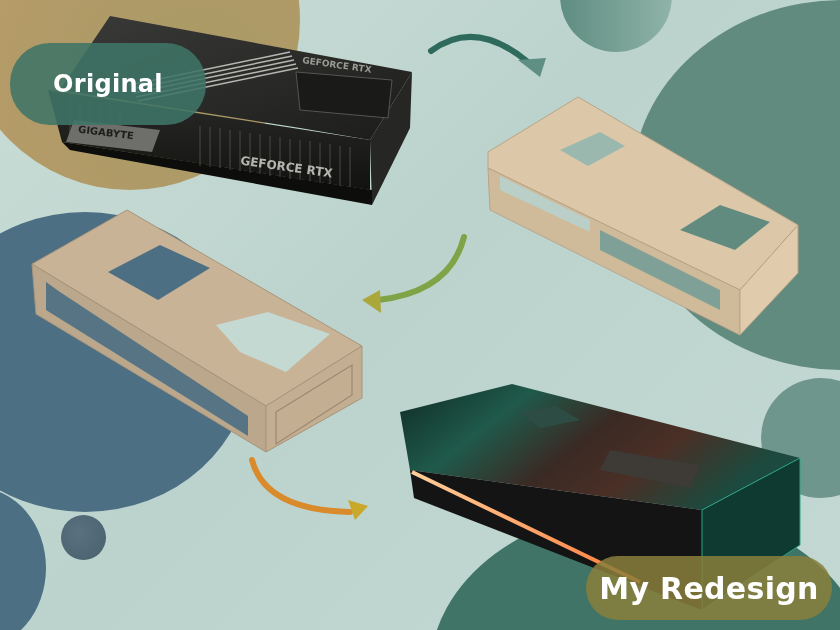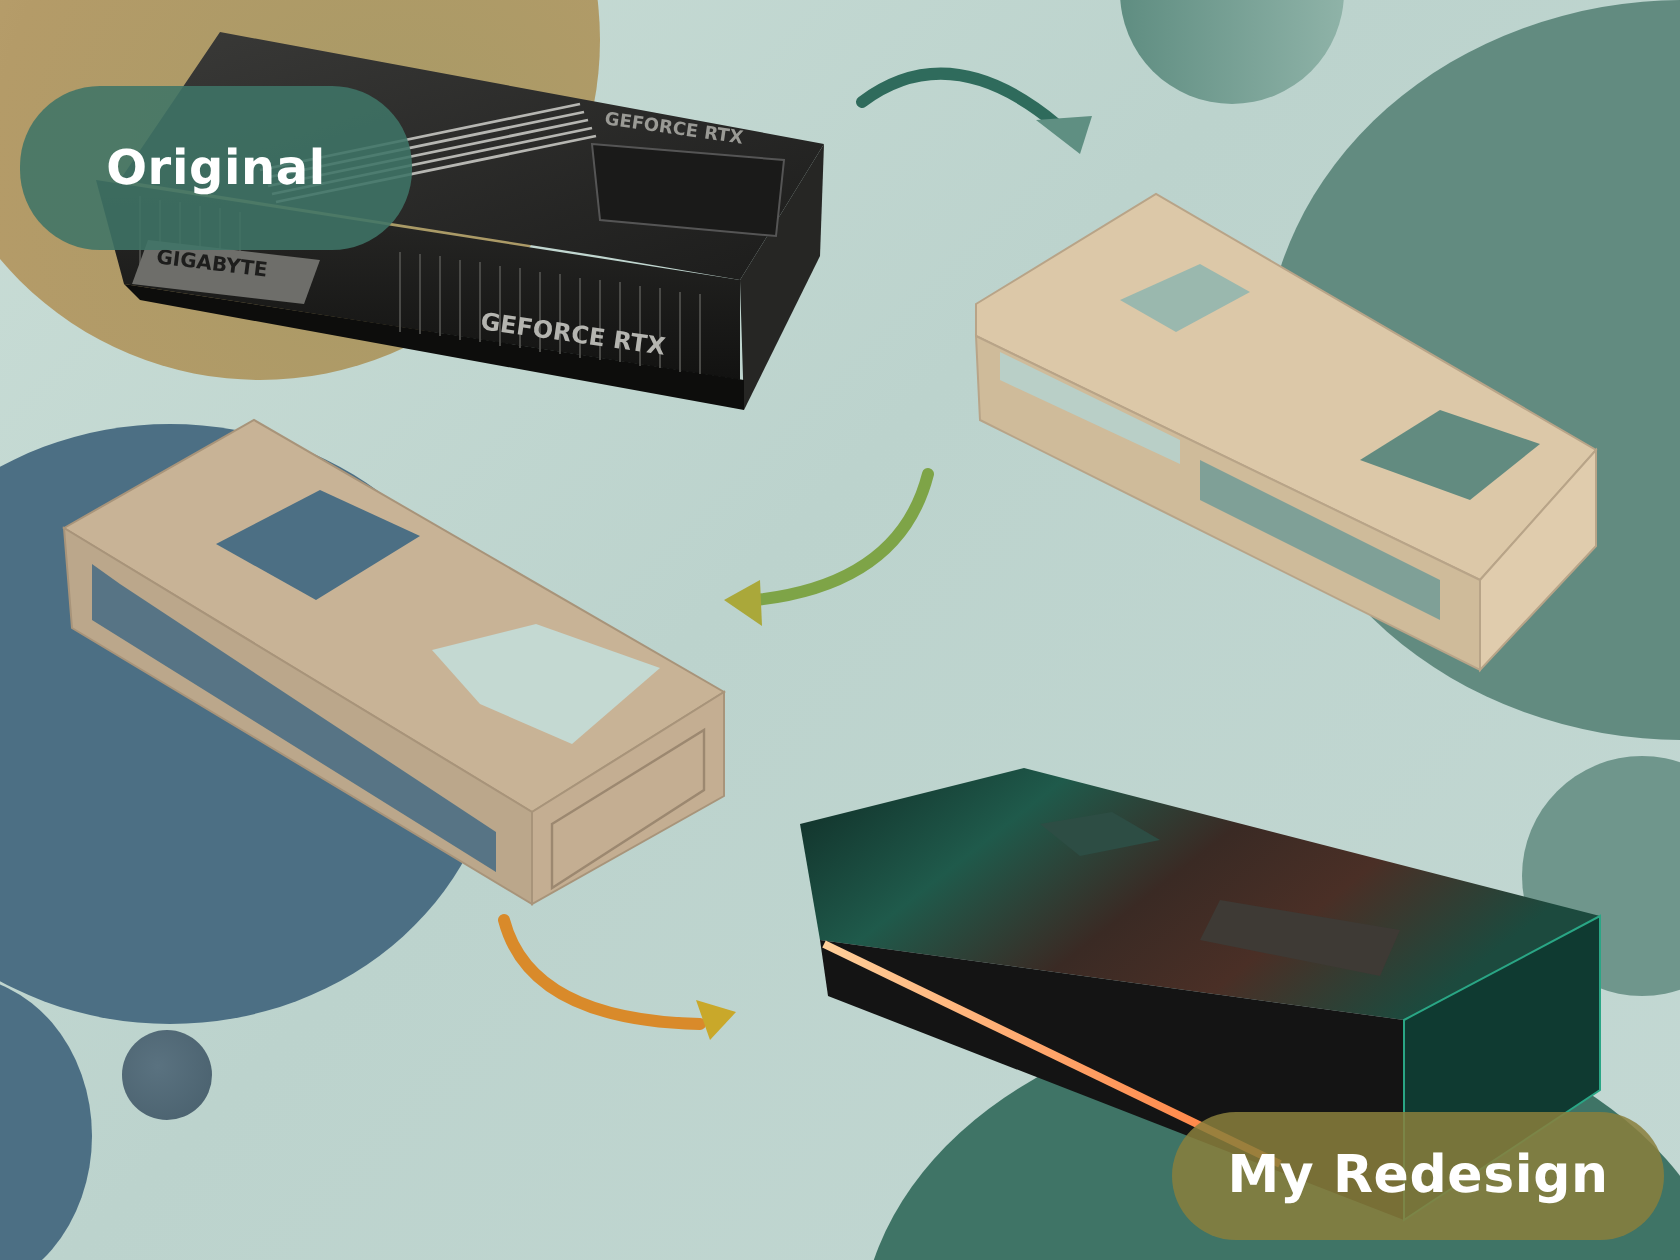--- a/index.html
+++ b/index.html
@@ -128,21 +128,21 @@
       </linearGradient>
     </defs>
     <polygon points="400,412 512,384 800,458 702,510 410,470" fill="url(#darkTop)"></polygon>
     <polygon points="410,470 702,510 702,610 414,498" fill="#141414"></polygon>
     <polygon points="702,510 800,458 800,545 702,610" fill="#0f3a31" stroke="#2aa685" stroke-width="1"></polygon>
     <line x1="412" y1="472" x2="640" y2="582" stroke="url(#glow)" stroke-width="4"></line>
     <polygon points="520,412 556,406 580,420 540,428" fill="#2d4d44"></polygon>
     <polygon points="610,450 700,465 690,488 600,470" fill="#3e3a35"></polygon>
   </svg>
 
-  <div class="label-pill" style="left:586px; top:556px; width:246px; height:64px; background: rgba(138,127,60,0.85); font-size:26px;">
+  <div class="label-pill" style="left:586px; top:556px; width:246px; height:64px; background: rgba(138,127,60,0.85); font-size:30px;">
     <span>My Redesign</span>
   </div>
 
   <svg style="left:0;top:0" width="840" height="630">
     <path d="M431,51 Q475,18 528,62" fill="none" stroke="#2f6b5c" stroke-width="6" stroke-linecap="round"></path>
     <polygon points="518,60 546,58 540,77" fill="#5f8f82"></polygon>
   </svg>
   <svg style="left:0;top:0" width="840" height="630">
     <path d="M464,237 Q450,292 378,300" fill="none" stroke="#7ea447" stroke-width="6" stroke-linecap="round"></path>
     <polygon points="362,300 380,290 381,313" fill="#aaa83a"></polygon>

